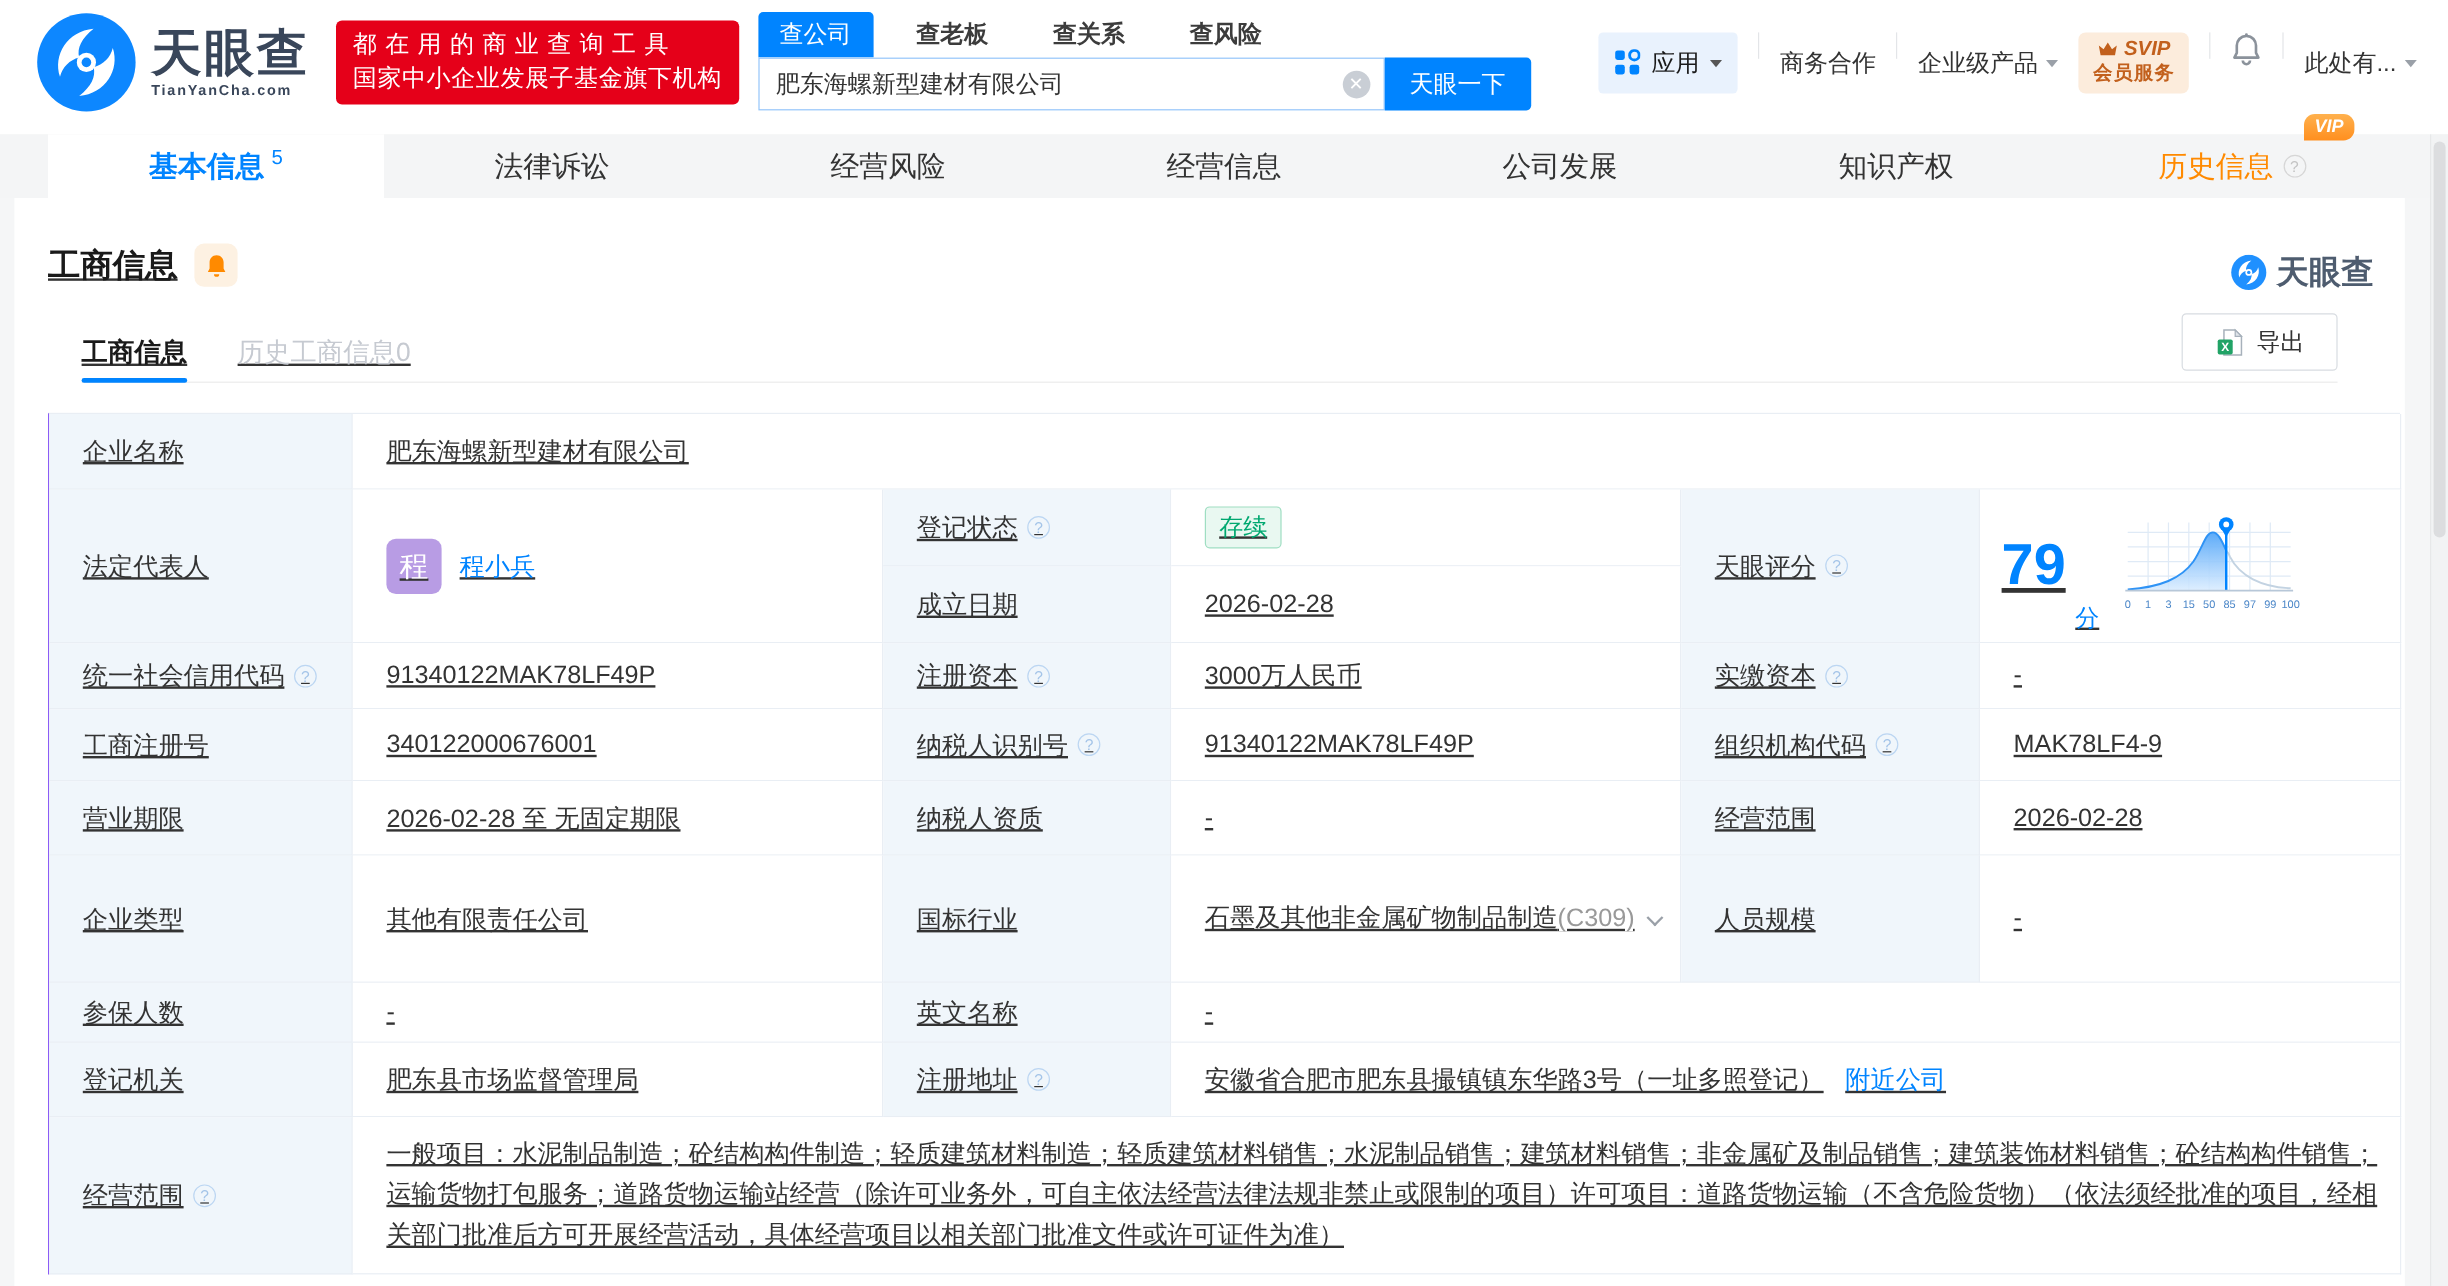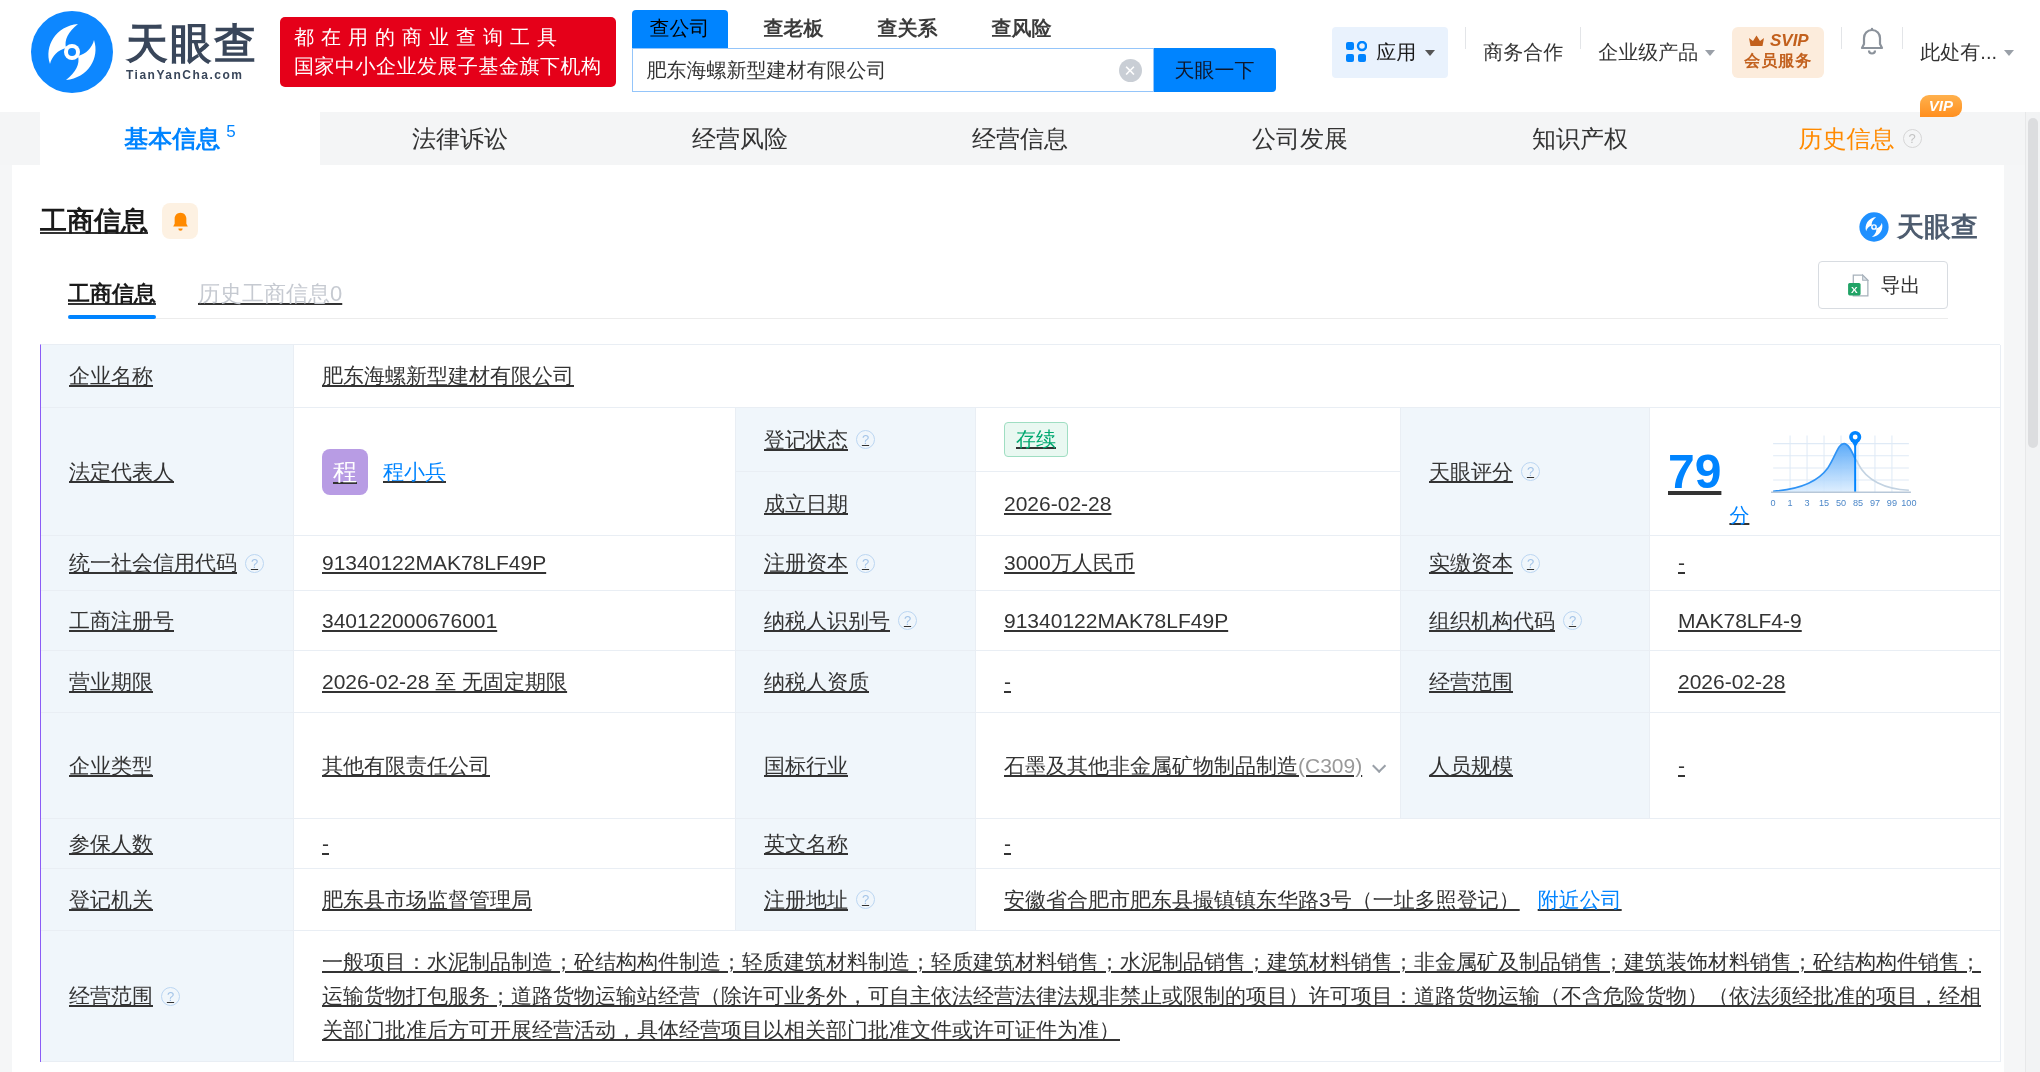--- a/index.html
+++ b/index.html
@@ -11,27 +11,27 @@
   .logo { display:flex; align-items:center; gap:12px; cursor:pointer; }
   .logo-cn { font-size:42px; font-weight:700; color:#39465a; letter-spacing:2px; line-height:44px;}
   .logo-en { font-size:12px; font-weight:700; color:#39465a; letter-spacing:1.5px; margin-top:2px;}
   .promo { margin-left:22px; background:#e50019; color:#fff; border-radius:5px; padding:6px 14px; font-size:20px; line-height:29px; }
   .promo .l1 { letter-spacing:7px; }
   .promo .l2 { letter-spacing:0.5px; }
 
   .searchwrap { margin-left:16px; display:flex; flex-direction:column; }
   .stabs { display:flex; align-items:flex-end; height:36px; }
   .stab { font-size:20px; color:#3c3c3c; padding:5px 18px 6px; cursor:pointer; }
-  .stab.on { background:#0084ff; color:#000000; border-radius:4px 4px 0 0; }
+  .stab.on { background:#0084ff; color:#ffffff; border-radius:4px 4px 0 0; }
   .stab + .stab { margin-left:18px;font-weight:bold; }
   .srow { display:flex; }
   .sbox { width:522px; height:44px; border:1px solid #94c5fa; background:#fff; display:flex; align-items:center; }
   .sinput { flex:1; border:none; outline:none; font-size:20px; color:#333; padding:0 0 0 14px; font-family:inherit; background:transparent;}
   .sclear { width:23px; height:23px; border-radius:50%; background:#c9ced5; color:#fff; font-size:15px; line-height:23px; text-align:center; margin-right:11px; cursor:pointer; }
-  .sbtn { width:122px; height:44px; background:#0084ff; color:#0f172a; border:none; font-size:20px; border-radius:0 4px 4px 0; cursor:pointer; font-family:inherit;}
+  .sbtn { width:122px; height:44px; background:#0084ff; color:#ffffff; border:none; font-size:20px; border-radius:0 4px 4px 0; cursor:pointer; font-family:inherit;}
 
   .hnav { margin-left:auto; display:flex; gap:17px; white-space:nowrap; }
   .chip-apps { display:flex; align-items:center; gap:9px; background:#e9f2fd; border-radius:4px; padding:10px 13px; cursor:pointer; }
   .chip-apps span { font-size:20px; color:#1a1a1a; }
   .caret { width:0; height:0; border:5px solid transparent; border-top:6px solid #555; margin-top:6px; }
   .caret.lt { border-top-color:#9aa0a8; }
   .hlink { font-size:20px; color:#333; cursor:pointer; display:flex; align-items:center; gap:7px; }
   .vsep { width:1px; height:22px; background:#e3e5e8; }
   .svip { background:#fcecdc; border-radius:6px; padding:4px 12px 6px; text-align:center; cursor:pointer; }
   .svip .t { display:flex; align-items:center; gap:5px; justify-content:center; font-size:17px; font-style:italic; font-weight:800; color:#c2601d; }

